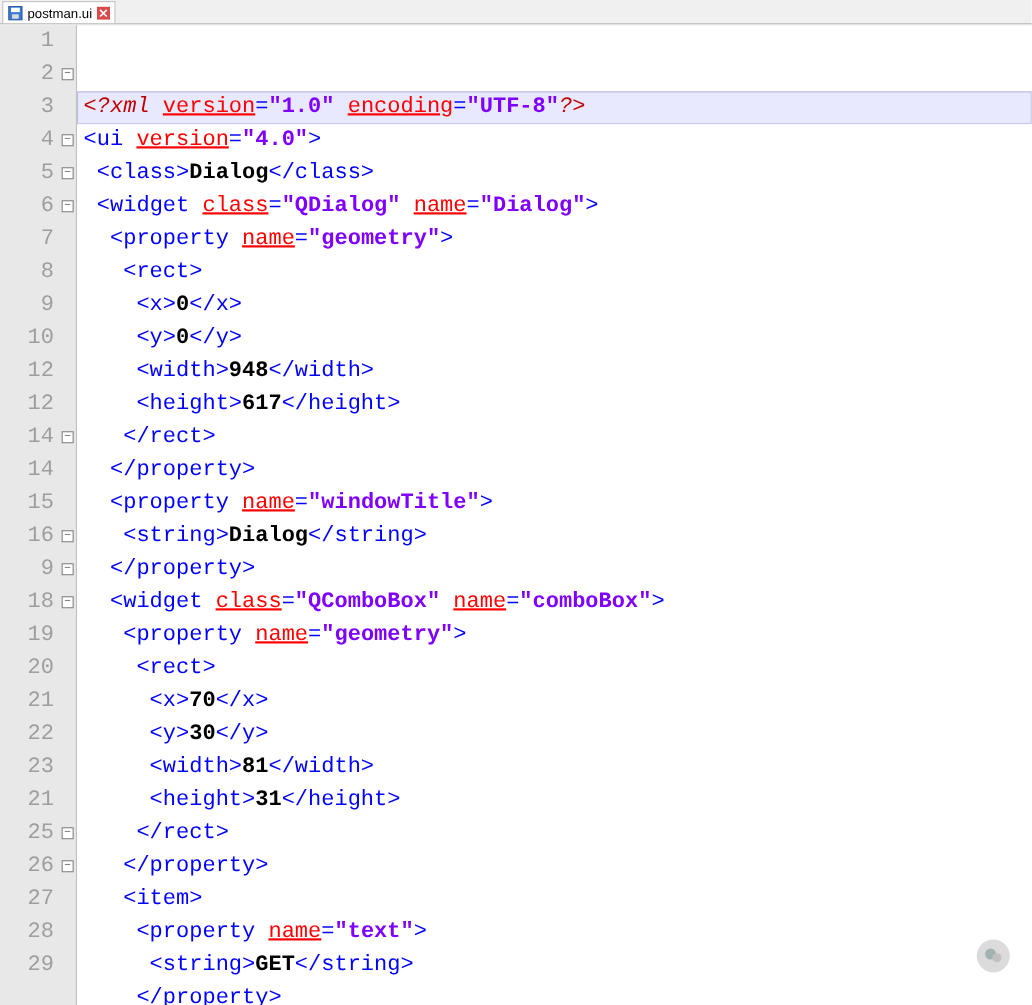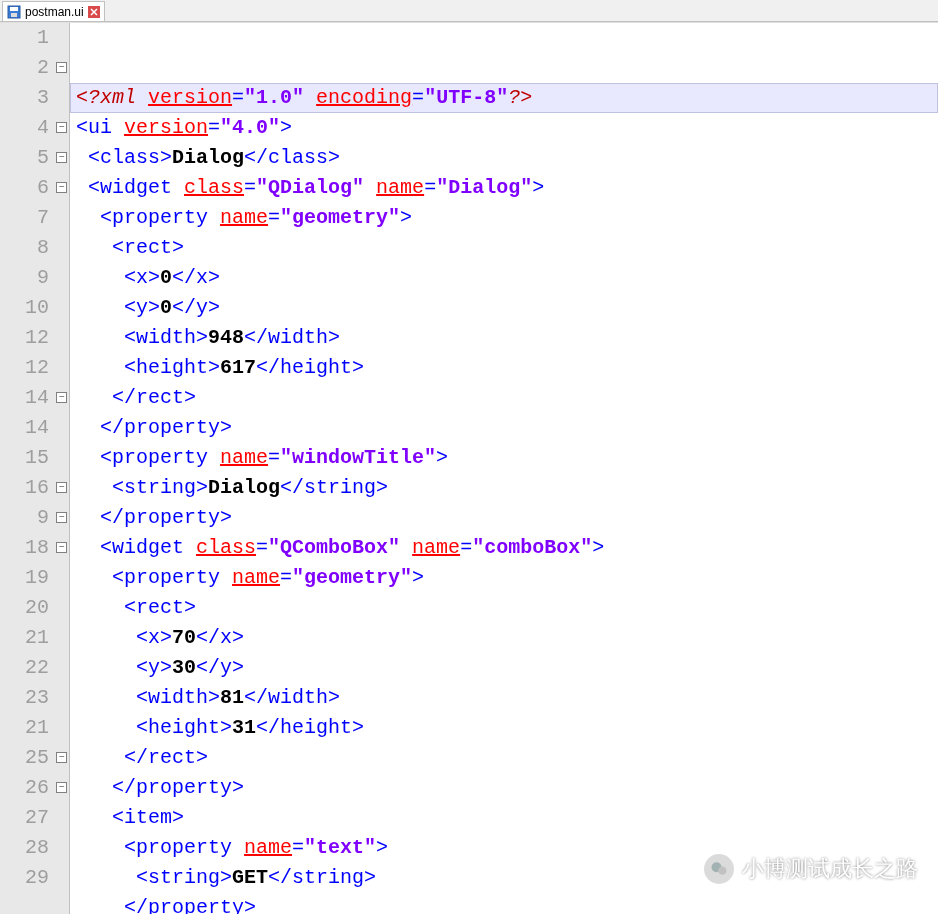--- a/index.html
+++ b/index.html
@@ -91,16 +91,15 @@
       </div>
   </div>
   <div class="code-col" id="codecol">
     <div class="code-line hl"><span class="t-pi">&lt;?xml</span><span> </span><span class="t-attr">version</span><span class="t-tag">=</span><span class="t-val">"1.0"</span><span> </span><span class="t-attr">encoding</span><span class="t-tag">=</span><span class="t-val">"UTF-8"</span><span class="t-pi">?&gt;</span></div><div class="code-line"><span class="t-tag">&lt;ui </span><span class="t-attr">version</span><span class="t-tag">=</span><span class="t-val">"4.0"</span><span class="t-tag">&gt;</span></div><div class="code-line"> <span class="t-tag">&lt;class&gt;</span><span class="t-text">Dialog</span><span class="t-tag">&lt;/class&gt;</span></div><div class="code-line"> <span class="t-tag">&lt;widget </span><span class="t-attr">class</span><span class="t-tag">=</span><span class="t-val">"QDialog"</span><span> </span><span class="t-attr">name</span><span class="t-tag">=</span><span class="t-val">"Dialog"</span><span class="t-tag">&gt;</span></div><div class="code-line">  <span class="t-tag">&lt;property </span><span class="t-attr">name</span><span class="t-tag">=</span><span class="t-val">"geometry"</span><span class="t-tag">&gt;</span></div><div class="code-line">   <span class="t-tag">&lt;rect&gt;</span></div><div class="code-line">    <span class="t-tag">&lt;x&gt;</span><span class="t-text">0</span><span class="t-tag">&lt;/x&gt;</span></div><div class="code-line">    <span class="t-tag">&lt;y&gt;</span><span class="t-text">0</span><span class="t-tag">&lt;/y&gt;</span></div><div class="code-line">    <span class="t-tag">&lt;width&gt;</span><span class="t-text">948</span><span class="t-tag">&lt;/width&gt;</span></div><div class="code-line">    <span class="t-tag">&lt;height&gt;</span><span class="t-text">617</span><span class="t-tag">&lt;/height&gt;</span></div><div class="code-line">   <span class="t-tag">&lt;/rect&gt;</span></div><div class="code-line">  <span class="t-tag">&lt;/property&gt;</span></div><div class="code-line">  <span class="t-tag">&lt;property </span><span class="t-attr">name</span><span class="t-tag">=</span><span class="t-val">"windowTitle"</span><span class="t-tag">&gt;</span></div><div class="code-line">   <span class="t-tag">&lt;string&gt;</span><span class="t-text">Dialog</span><span class="t-tag">&lt;/string&gt;</span></div><div class="code-line">  <span class="t-tag">&lt;/property&gt;</span></div><div class="code-line">  <span class="t-tag">&lt;widget </span><span class="t-attr">class</span><span class="t-tag">=</span><span class="t-val">"QComboBox"</span><span> </span><span class="t-attr">name</span><span class="t-tag">=</span><span class="t-val">"comboBox"</span><span class="t-tag">&gt;</span></div><div class="code-line">   <span class="t-tag">&lt;property </span><span class="t-attr">name</span><span class="t-tag">=</span><span class="t-val">"geometry"</span><span class="t-tag">&gt;</span></div><div class="code-line">    <span class="t-tag">&lt;rect&gt;</span></div><div class="code-line">     <span class="t-tag">&lt;x&gt;</span><span class="t-text">70</span><span class="t-tag">&lt;/x&gt;</span></div><div class="code-line">     <span class="t-tag">&lt;y&gt;</span><span class="t-text">30</span><span class="t-tag">&lt;/y&gt;</span></div><div class="code-line">     <span class="t-tag">&lt;width&gt;</span><span class="t-text">81</span><span class="t-tag">&lt;/width&gt;</span></div><div class="code-line">     <span class="t-tag">&lt;height&gt;</span><span class="t-text">31</span><span class="t-tag">&lt;/height&gt;</span></div><div class="code-line">    <span class="t-tag">&lt;/rect&gt;</span></div><div class="code-line">   <span class="t-tag">&lt;/property&gt;</span></div><div class="code-line">   <span class="t-tag">&lt;item&gt;</span></div><div class="code-line">    <span class="t-tag">&lt;property </span><span class="t-attr">name</span><span class="t-tag">=</span><span class="t-val">"text"</span><span class="t-tag">&gt;</span></div><div class="code-line">     <span class="t-tag">&lt;string&gt;</span><span class="t-text">GET</span><span class="t-tag">&lt;/string&gt;</span></div><div class="code-line">    <span class="t-tag">&lt;/property&gt;</span></div><div class="watermark">
       <span class="wm-icon">
         <svg width="20" height="20" viewBox="0 0 24 24">
             <circle cx="9" cy="10" r="6" fill="#9aa"></circle>
             <circle cx="16" cy="14" r="5" fill="#bbb"></circle>
           </svg>
       </span>
-      <span>小博测试成长之路</span>
     </div>
   </div>
 </div>
 
 </body></html>

